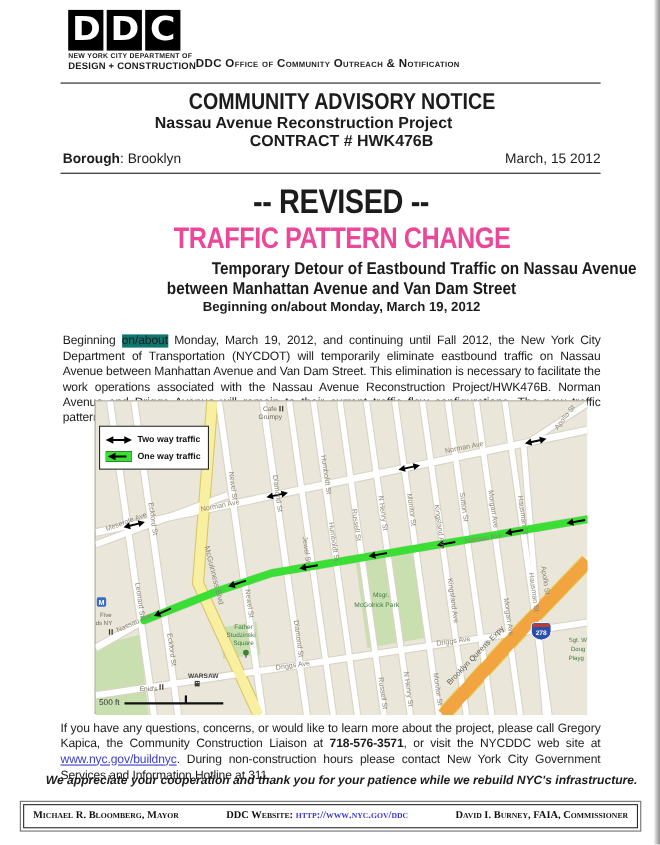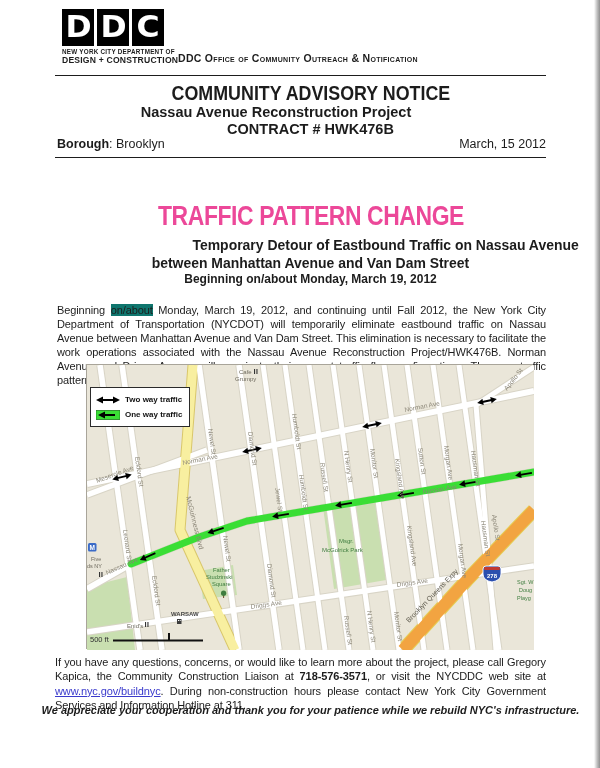--- a/index.html
+++ b/index.html
@@ -83,20 +83,21 @@
 
   <div class="title center"><span class="cond" style="display:inline-block">COMMUNITY ADVISORY NOTICE</span></div>
   <div class="subtitle center">Nassau Avenue Reconstruction Project</div>
   <div class="contract center">CONTRACT # HWK476B</div>
   <div class="borough-row">
     <span class="right">March, 15 2012</span>
     <b>Borough</b><span>: Brooklyn</span>
   </div>
   <div class="rule" style="top:157px"></div>
 
+  <div class="revised center"><span class="cond" style="display:inline-block">-- REVISED --</span></div>
   <div class="change center"><span class="cond" style="display:inline-block">TRAFFIC PATTERN CHANGE</span></div>
   <div class="detour1 center"><span class="cond" style="display:inline-block;transform:scaleX(.9)">Temporary Detour of Eastbound Traffic on Nassau Avenue</span></div>
   <div class="detour2 center"><span class="cond" style="display:inline-block;transform:scaleX(.9)">between Manhattan Avenue and Van Dam Street</span></div>
   <div class="beginning center">Beginning on/about Monday, March 19, 2012</div>
 
   <div class="bodytext"><span>Beginning </span><span class="hl">on/about</span><span> Monday, March 19, 2012, and continuing until Fall 2012, the New York City Department of Transportation (NYCDOT) will temporarily eliminate eastbound traffic on Nassau Avenue between Manhattan Avenue and Van Dam Street.  This elimination is necessary to facilitate the work operations associated with the Nassau Avenue Reconstruction Project/HWK476B. Norman Avenue and Driggs Avenue will remain to their current traffic flow configurations. The new traffic pattern is indicated on the map below.</span></div>
 
   <div class="map">
     <svg id="mapsvg" class="base" width="447" height="285" viewBox="0 0 447 285">
         <rect x="0" y="0" width="447" height="285" fill="#eae6d9"></rect>
@@ -297,15 +298,22 @@
         <line x1="0" y1="7.5" x2="90" y2="7.5" stroke="#111" stroke-width="2"></line>
         <line x1="56" y1="0" x2="56" y2="7.5" stroke="#111" stroke-width="2"></line>
       </svg>
     </div>
   </div>
 
   <div class="contact"><span>If you have any questions, concerns, or would like to learn more about the project, please call Gregory Kapica, the Community Construction Liaison at </span><span class="phone">718-576-3571</span><span>, or visit the NYCDDC web site at </span><a href="#">www.nyc.gov/buildnyc</a><span>. During non-construction hours please contact New York City Government Services and Information Hotline at 311.</span></div>
 
   <div class="closing center">We appreciate your cooperation and thank you for your patience while we rebuild NYC's infrastructure.</div>
 
+  <div class="footer-outer">
+    <div class="footer-inner">
+      <span>Michael R. Bloomberg, Mayor</span>
+      <span><b>DDC Website: </b><a href="#">http://www.nyc.gov/ddc</a></span>
+      <span>David I. Burney, FAIA, Commissioner</span>
+    </div>
+  </div>
 
   <div class="edge-strip"></div>
 </div>
 
 </body></html>

